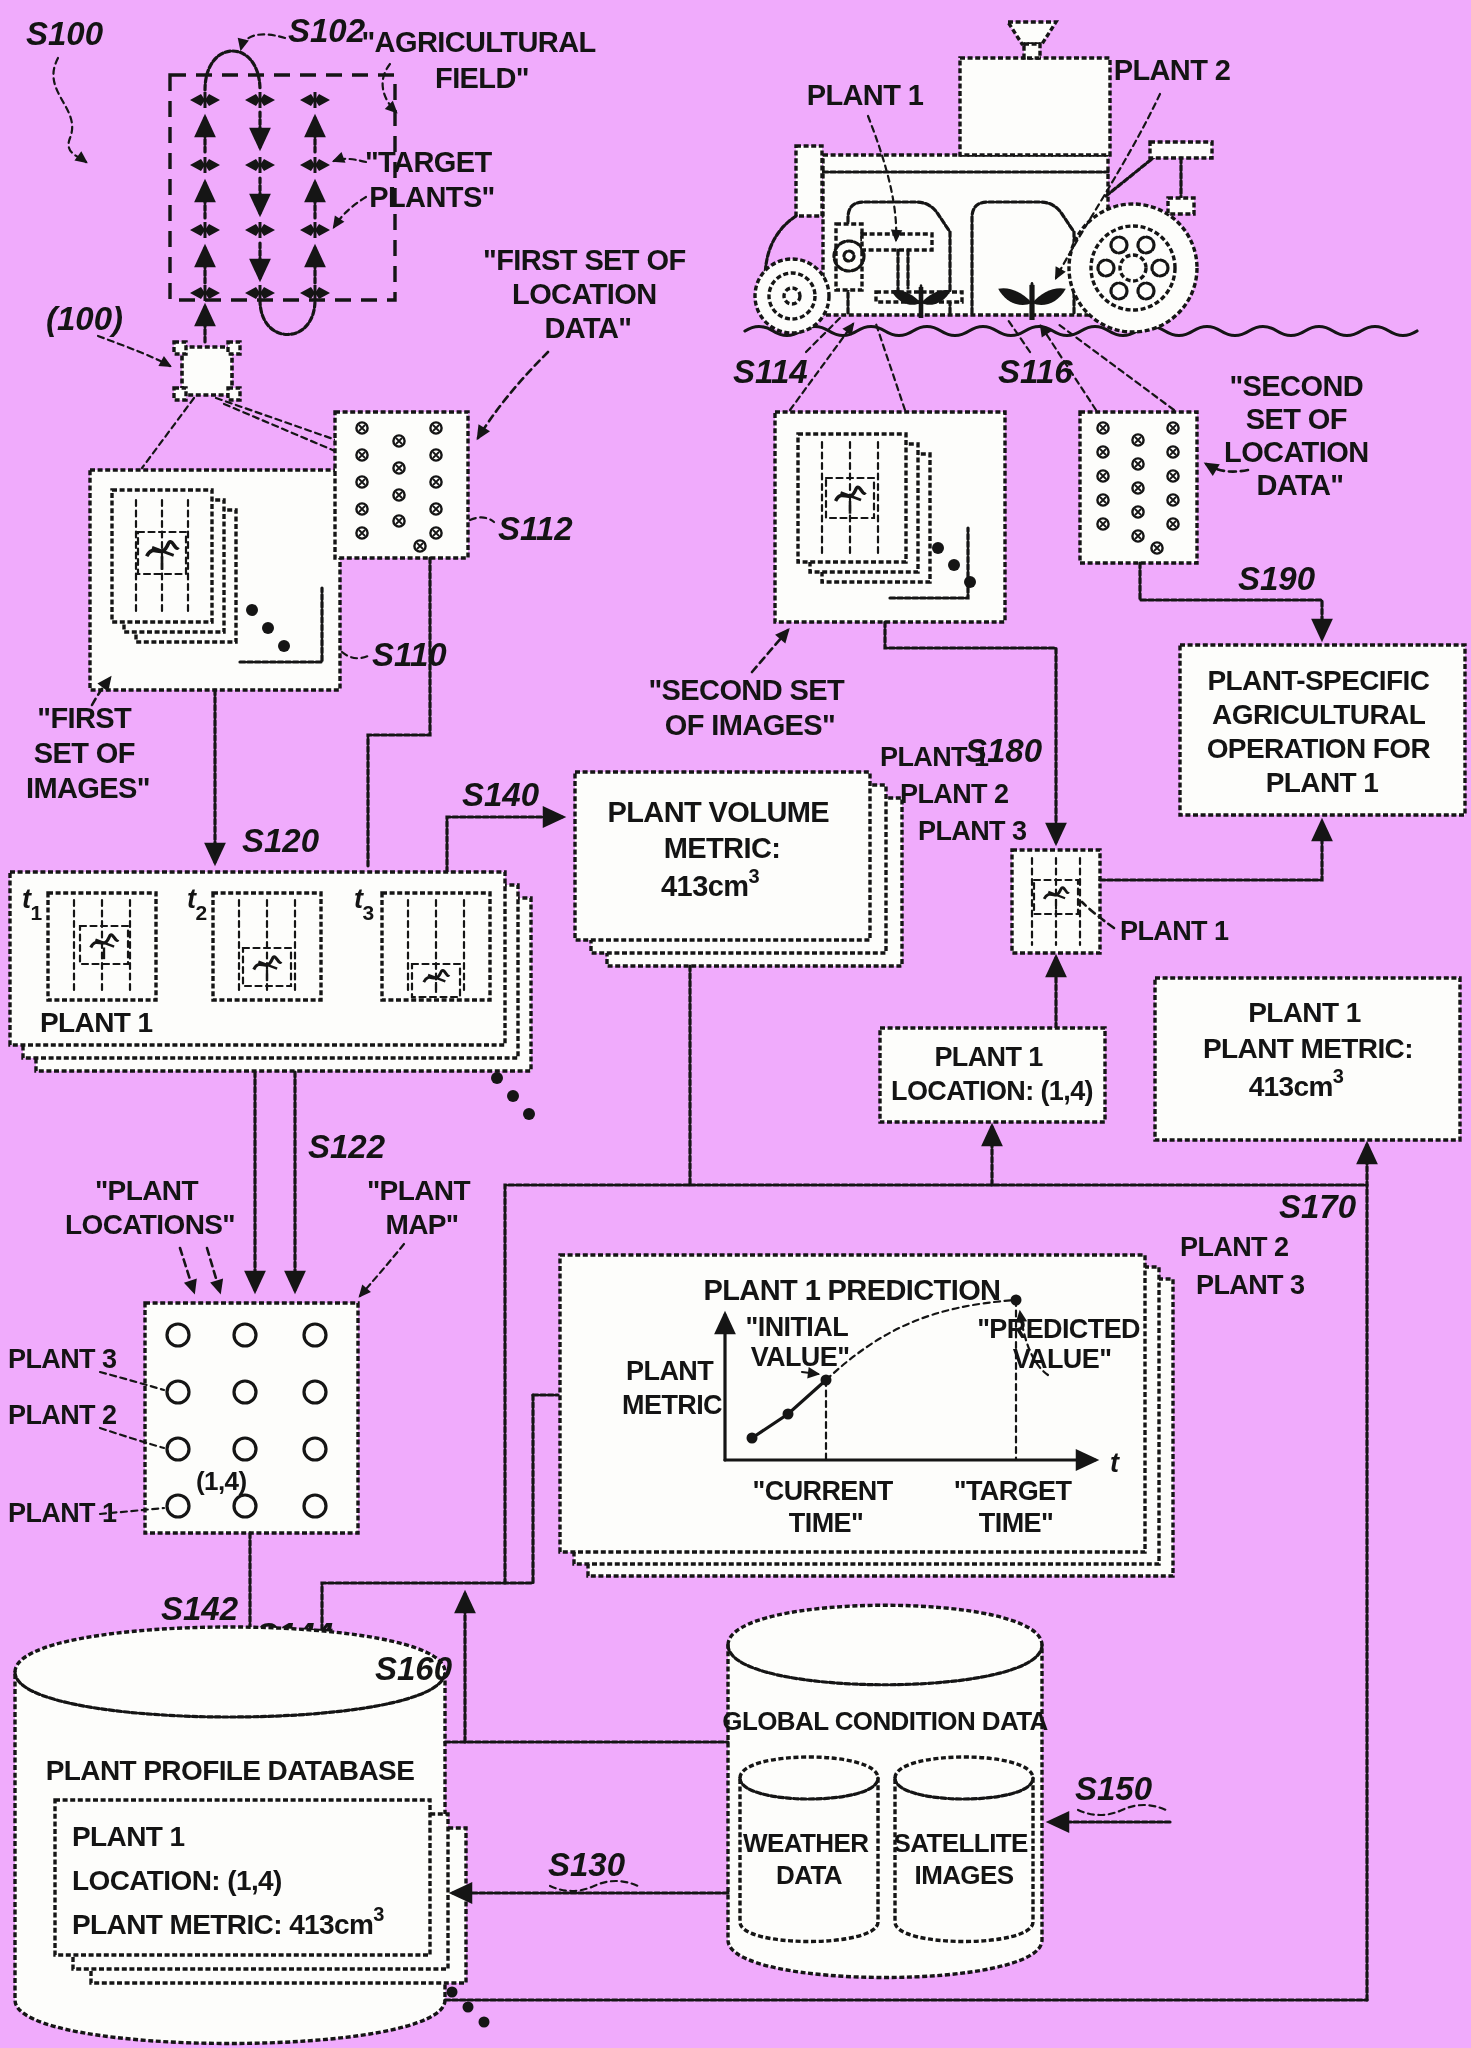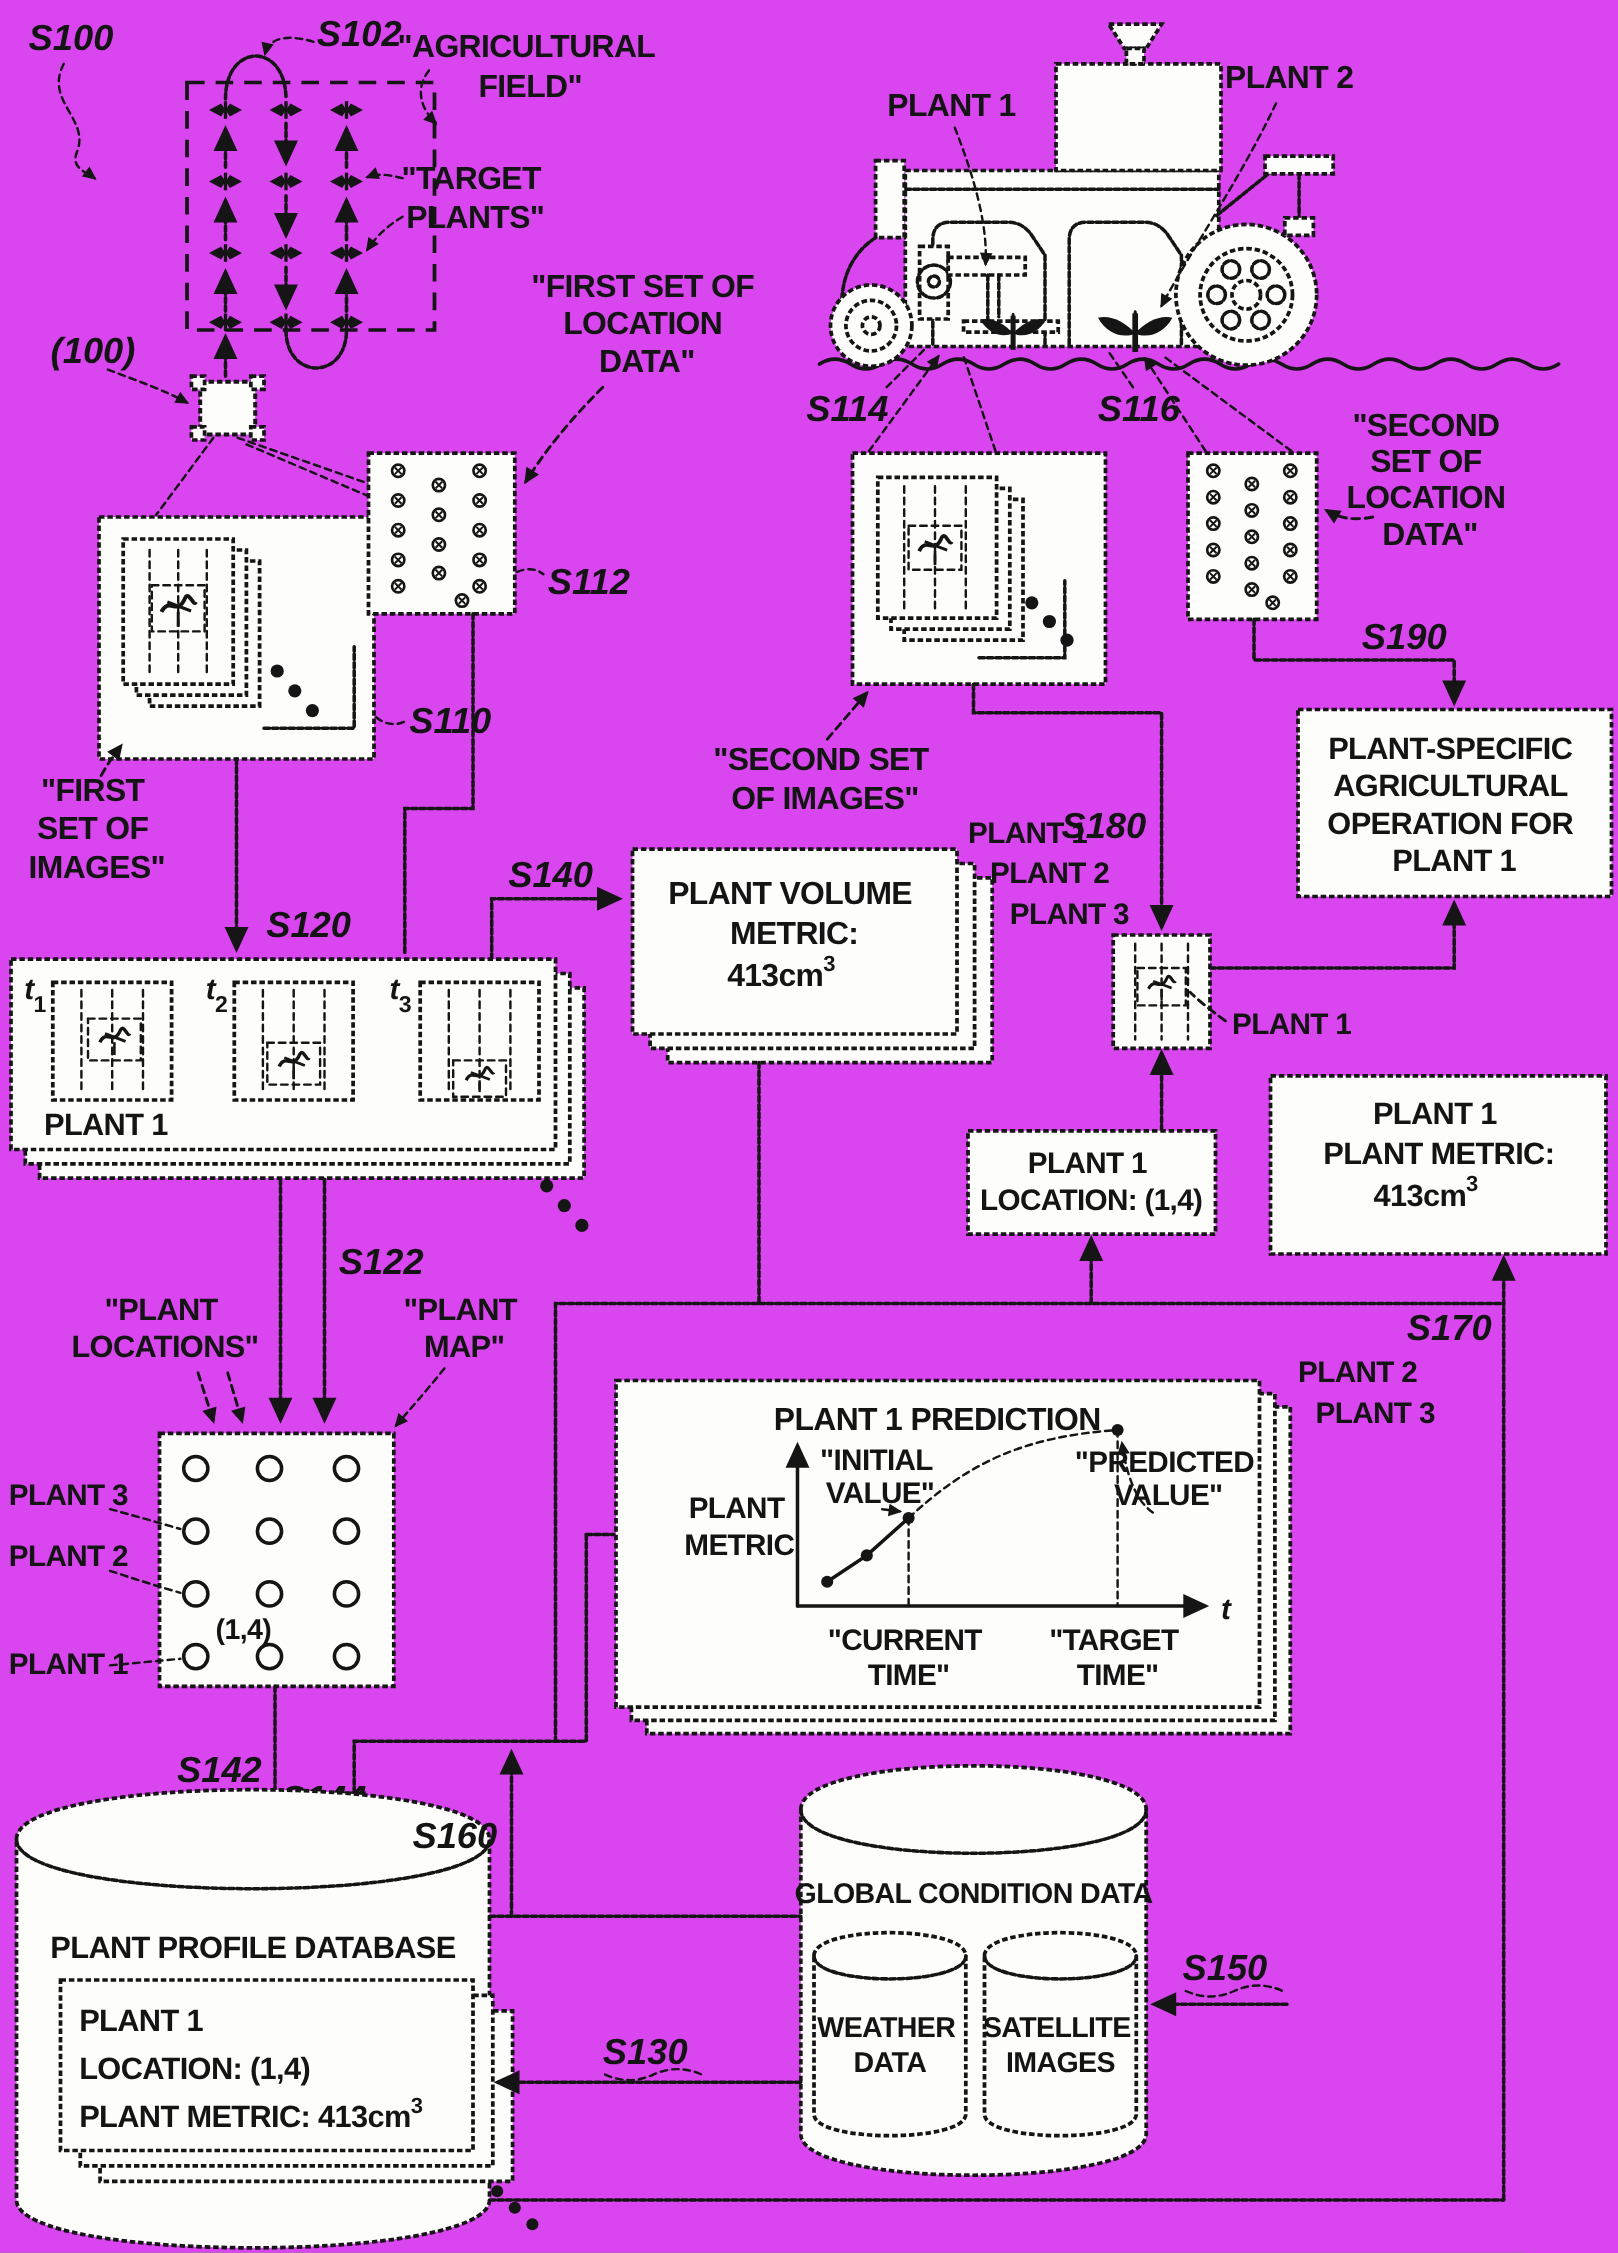--- a/index.html
+++ b/index.html
@@ -1,16 +1,16 @@
 <!DOCTYPE html>
 <html><head>
 <meta charset="utf-8">
 <style>
   html,body{margin:0;padding:0;background:#888;}
-  #page{width:1471px;height:2048px;background:#d946ef;position:relative;margin:0 auto;}
+  #page{width:1471px;height:2048px;background:#f0abfc;position:relative;margin:0 auto;}
   svg{display:block}
   
   .s   {stroke:#151515;fill:none;stroke-width:3.2;stroke-dasharray:5 2.6;stroke-linecap:round}
   .sb  {stroke:#151515;fill:#fdfdfb;stroke-width:3.4;stroke-dasharray:5 2.6}
   .sbw {stroke:#151515;fill:#fdfdfb;stroke-width:3.4;stroke-dasharray:5 2.6}
   .sol {stroke-dasharray:none}
   .thin{stroke:#151515;fill:none;stroke-width:2.2;stroke-dasharray:6 4.5;stroke-linecap:round}
   .ld  {stroke:#151515;fill:none;stroke-width:2.6;stroke-dasharray:7 5;stroke-linecap:round}
   .blk {fill:#151515;stroke:none}
   text {font-family:"Liberation Sans","DejaVu Sans",sans-serif;font-weight:700;fill:#141414;letter-spacing:-0.6px}

